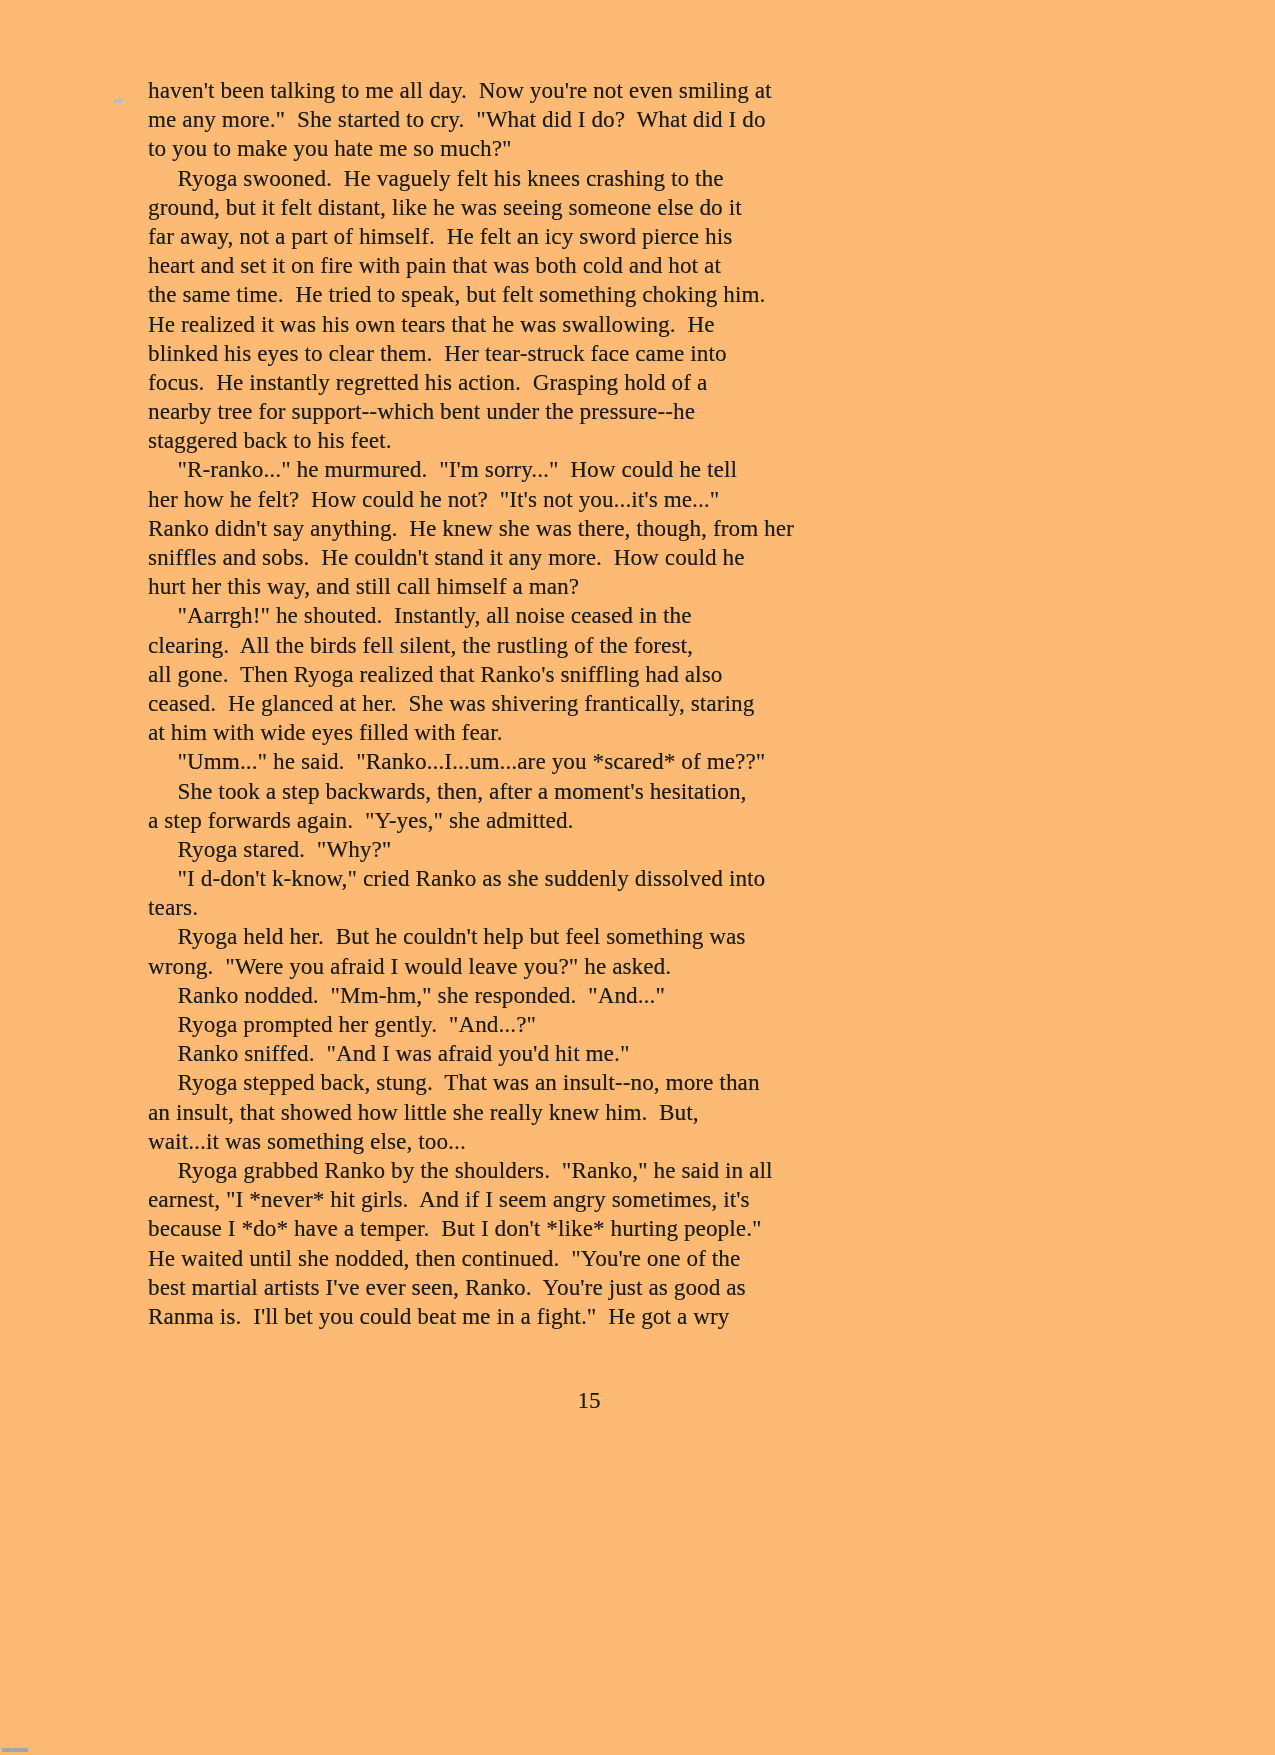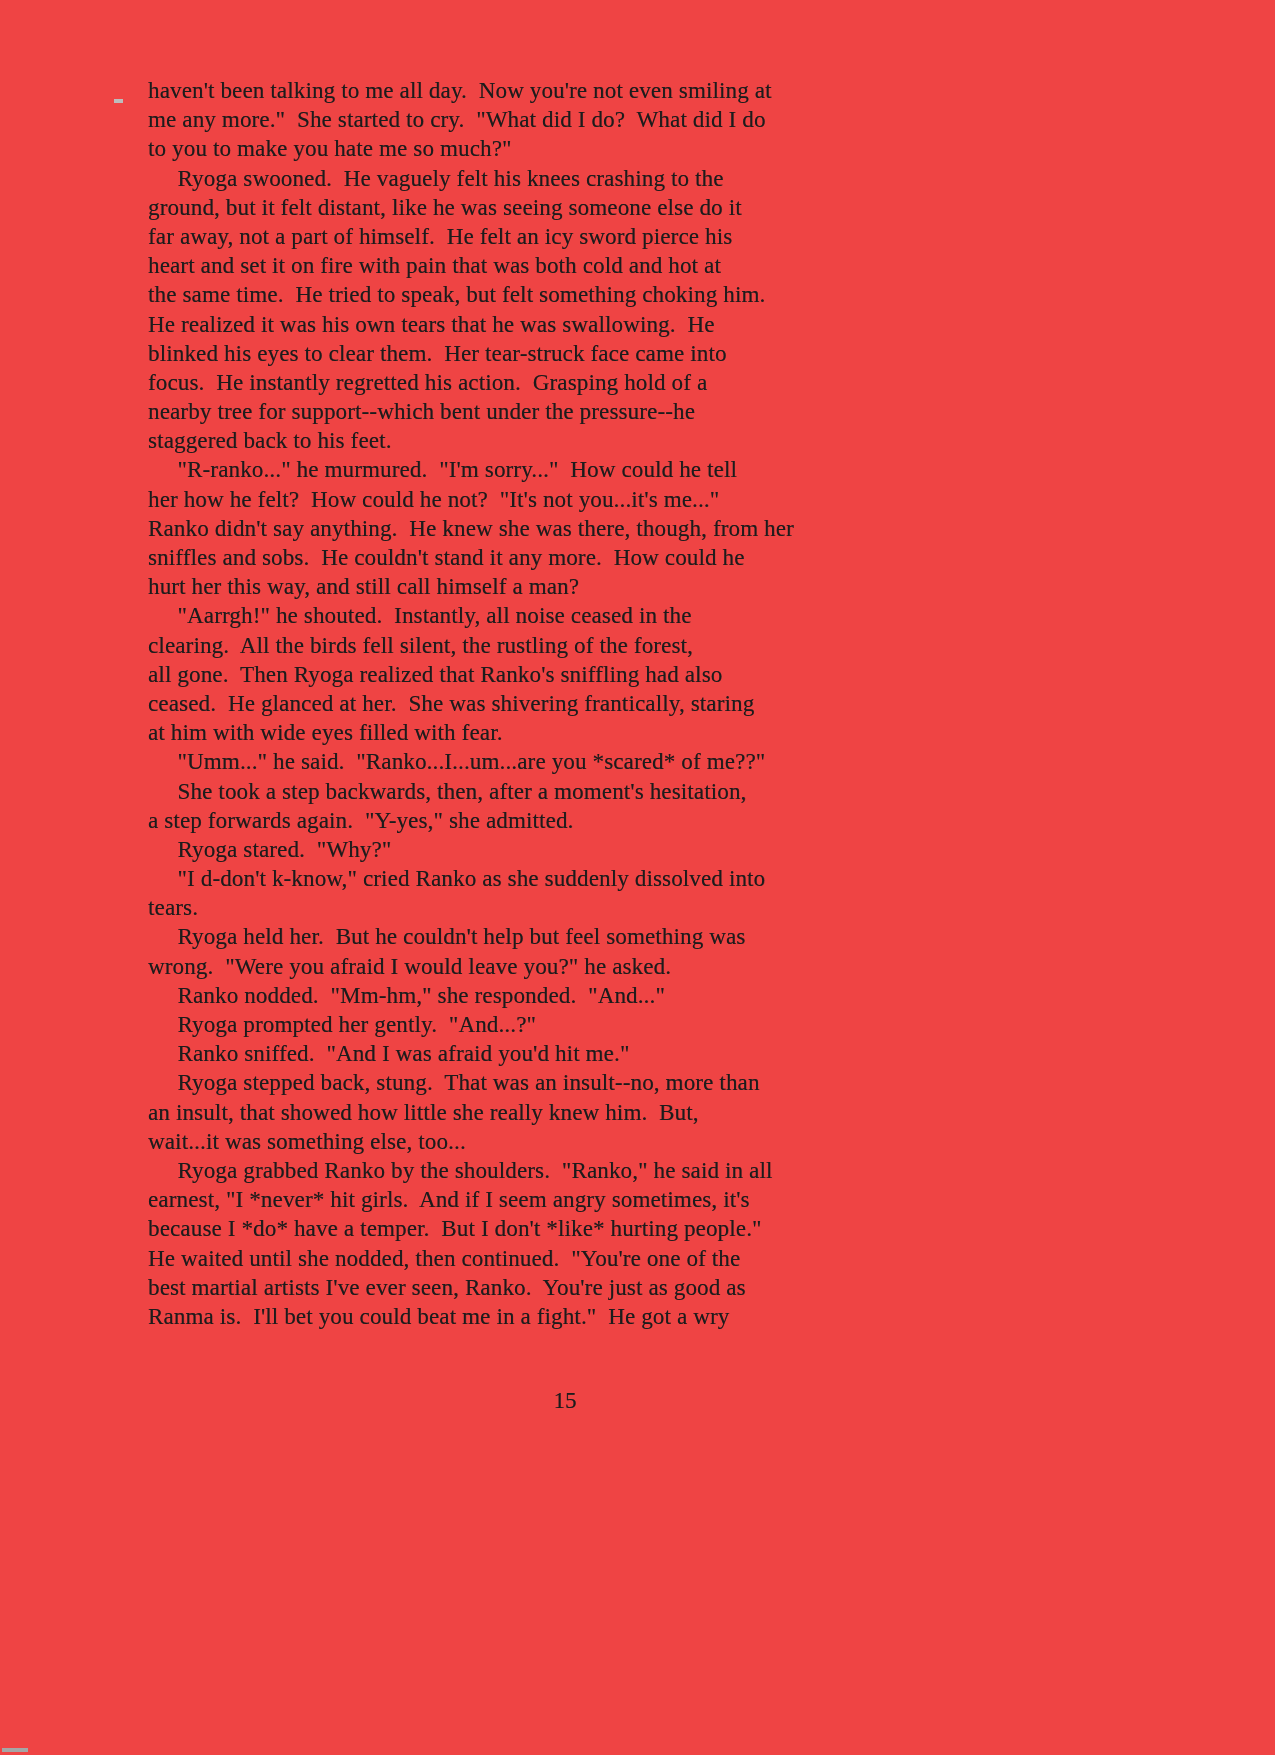--- a/index.html
+++ b/index.html
@@ -4,41 +4,41 @@
 <style>
   html, body {
     margin: 0;
     padding: 0;
     background: #ffffff;
   }
   .page {
     position: relative;
     width: 1275px;
     height: 1755px;
-    background: #ef4444;
+    background: #fdba74;
     overflow: hidden;
     font-family: "Liberation Serif", "DejaVu Serif", serif;
   }
   .page-text {
     position: absolute;
     left: 148px;
     top: 76px;
     font-size: 23px;
     line-height: 29.2px;
     color: #1c1c1c;
     white-space: pre;
     letter-spacing: 0.15px;
     text-shadow: 0.3px 0.3px 0.5px rgba(25,25,25,0.5);
   }
   .line {
     height: 29.2px;
   }
   .page-number {
     position: absolute;
-    left: 540px;
+    left: 564px;
     top: 1386px;
     width: 50px;
     text-align: center;
     font-size: 23px;
     line-height: 29.2px;
     color: #1c1c1c;
     font-family: "Liberation Serif", "DejaVu Serif", serif;
     text-shadow: 0.3px 0.3px 0.5px rgba(25,25,25,0.5);
   }
   .artifact {

